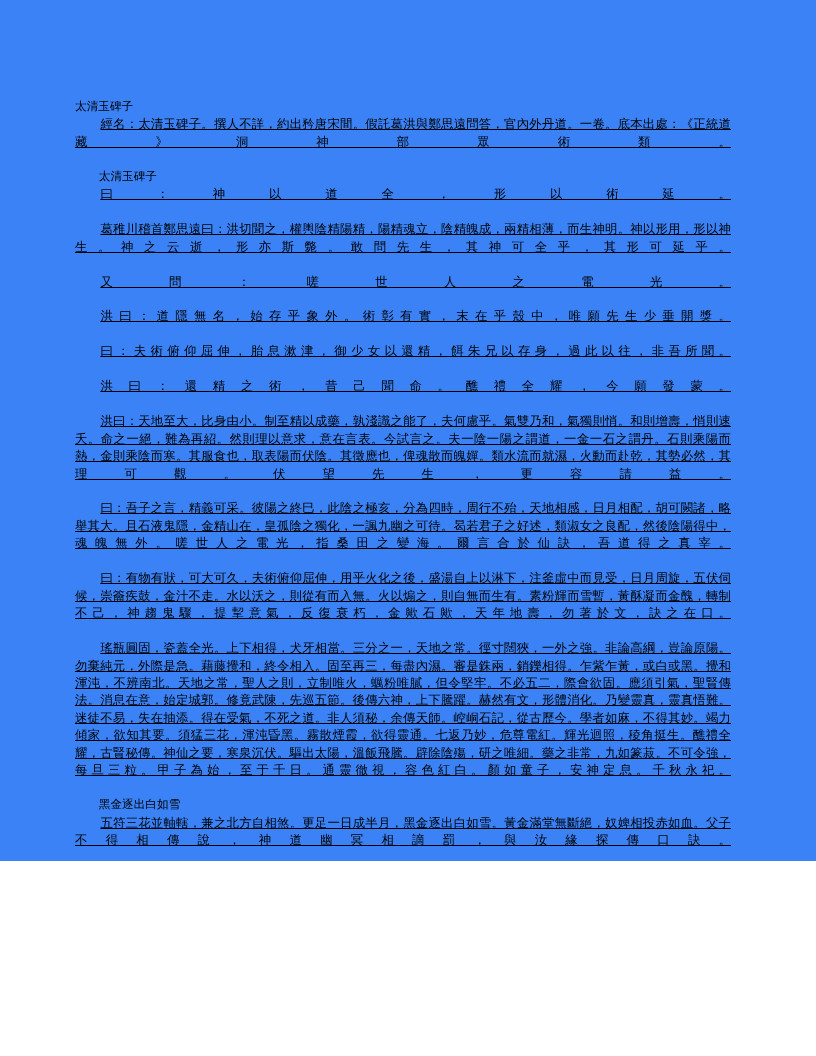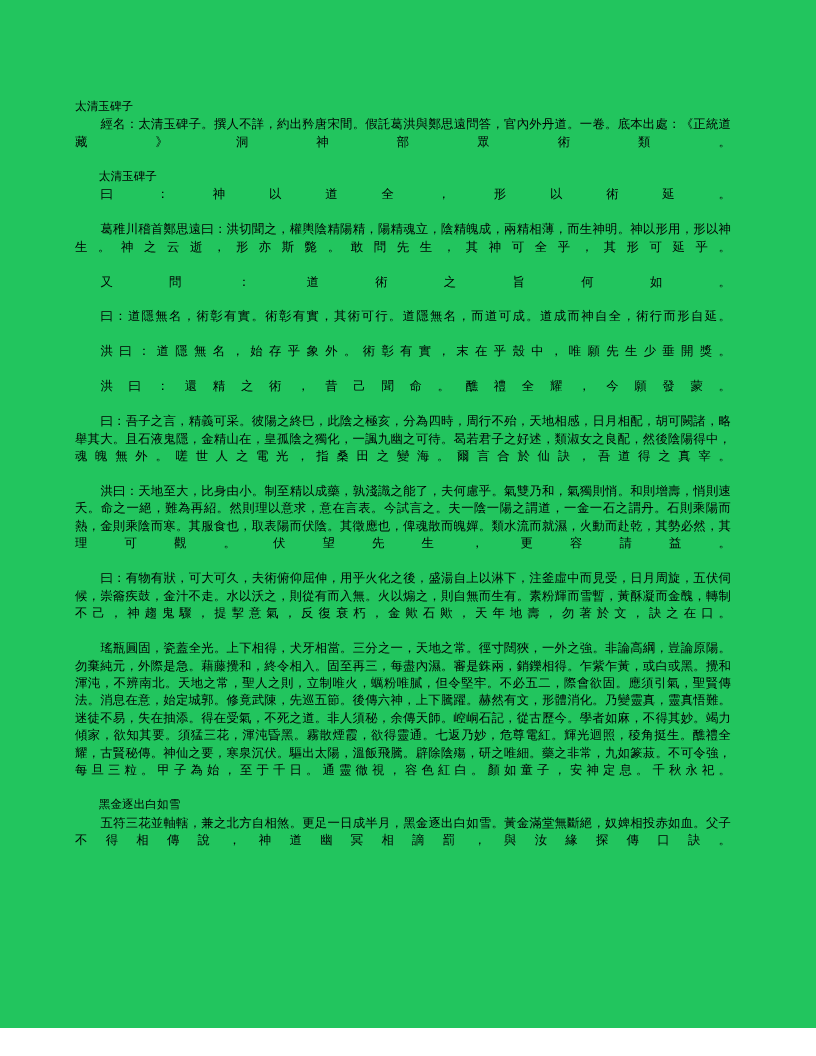--- a/index.html
+++ b/index.html
@@ -11,23 +11,23 @@
   body {
     width: 816px;
     height: 1056px;
     font-family: "DejaVu Serif", "Liberation Serif", serif;
     color: #000000;
     -webkit-font-smoothing: none;
   }
   .page {
     position: relative;
     width: 816px;
-    height: 1028px;
+    height: 861px;
     box-sizing: border-box;
-    background: #22c55e;
+    background: #3b82f6;
     overflow: hidden;
   }
   
   .textblock {
     position: absolute;
     left: 75px;
     top: 98px;
     width: 656px;
   }
   p {
@@ -48,20 +48,21 @@
   }
   p.head.flush {
     text-indent: 0;
   }
   p.head.indent {
     text-indent: 2.05em;
   }
   
   p.body {
     text-indent: 2.05em;
+    text-decoration: underline;
   }
   
   p::after {
     content: "";
     display: inline-block;
     width: 100%;
   }
   p.nostretch::after {
     display: none;
   }
@@ -69,24 +70,24 @@
 </head>
 <body style="background: rgb(255, 255, 255); color: rgb(0, 0, 0);">
 
 <div class="page">
   <div class="textblock" id="textblock">
       <p class="head flush nostretch">太清玉碑子</p>
       <p class="body">經名：太清玉碑子。撰人不詳，約出矜唐宋間。假託葛洪與鄭思遠問答，官內外丹道。一卷。底本出處：《正統道藏》洞神部眾術類。</p>
       <p class="head indent nostretch">太清玉碑子</p>
       <p class="body">曰：神以道全，形以術延。</p>
       <p class="body">葛稚川稽首鄭思遠曰：洪切聞之，權輿陰精陽精，陽精魂立，陰精魄成，兩精相薄，而生神明。神以形用，形以神生。神之云逝，形亦斯斃。敢問先生，其神可全乎，其形可延乎。</p>
-      <p class="body">又問：道術之旨何如。</p>
-      <p class="body">曰：道隱無名，術彰有實。術彰有實，其術可行。道隱無名，而道可成。道成而神自全，術行而形自延。</p>
+      <p class="body">又問：嗟世人之電光。</p>
       <p class="body">洪曰：道隱無名，始存乎象外。術彰有實，末在乎殼中，唯願先生少垂開獎。</p>
+      <p class="body">曰：夫術俯仰屈伸，胎息漱津，御少女以還精，餌朱兄以存身，過此以往，非吾所聞。</p>
       <p class="body">洪曰：還精之術，昔己聞命。醮禮全耀，今願發蒙。</p>
+      <p class="body">洪曰：天地至大，比身由小。制至精以成藥，孰淺識之能了，夫何慮乎。氣雙乃和，氣獨則悄。和則增壽，悄則速夭。命之一絕，難為再紹。然則理以意求，意在言表。今試言之。夫一陰一陽之謂道，一金一石之謂丹。石則乘陽而熱，金則乘陰而寒。其服食也，取表陽而伏陰。其徵應也，俾魂散而魄嬋。類水流而就濕，火動而赴乾，其勢必然，其理可觀。伏望先生，更容請益。</p>
       <p class="body">曰：吾子之言，精義可采。彼陽之終巳，此陰之極亥，分為四時，周行不殆，天地相感，日月相配，胡可闕諸，略舉其大。且石液鬼隱，金精山在，皇孤陰之獨化，一諷九幽之可待。曷若君子之好述，類淑女之良配，然後陰陽得中，魂魄無外。嗟世人之電光，指桑田之變海。爾言合於仙訣，吾道得之真宰。</p>
-      <p class="body">洪曰：天地至大，比身由小。制至精以成藥，孰淺識之能了，夫何慮乎。氣雙乃和，氣獨則悄。和則增壽，悄則速夭。命之一絕，難為再紹。然則理以意求，意在言表。今試言之。夫一陰一陽之謂道，一金一石之謂丹。石則乘陽而熱，金則乘陰而寒。其服食也，取表陽而伏陰。其徵應也，俾魂散而魄嬋。類水流而就濕，火動而赴乾，其勢必然，其理可觀。伏望先生，更容請益。</p>
       <p class="body">曰：有物有狀，可大可久，夫術俯仰屈伸，用乎火化之後，盛湯自上以淋下，注釜虛中而見受，日月周旋，五伏伺候，崇籥疾鼓，金汁不走。水以沃之，則從有而入無。火以煽之，則自無而生有。素粉輝而雪暫，黃酥凝而金醜，轉制不己，神趨鬼驟，提挈意氣，反復衰朽，金歟石歟，天年地壽，勿著於文，訣之在口。</p>
       <p class="body">瑤瓶圓固，瓷蓋全光。上下相得，犬牙相當。三分之一，天地之常。徑寸闊狹，一外之強。非論高綱，豈論原陽。勿棄純元，外際是急。藉藤攪和，終令相入。固至再三，每盡內濕。審是銖兩，銷鑠相得。乍紫乍黃，或白或黑。攪和渾沌，不辨南北。天地之常，聖人之則，立制唯火，蠣粉唯膩，但令堅牢。不必五二，際會欲固。應須引氣，聖賢傳法。消息在意，始定城郭。修竟武陳，先巡五節。後傳六神，上下騰躍。赫然有文，形體消化。乃變靈真，靈真悟難。迷徒不易，失在抽添。得在受氣，不死之道。非人須秘，余傳天師。崆峒石記，從古歷今。學者如麻，不得其妙。竭力傾家，欲知其要。須猛三花，渾沌昏黑。霧散煙霞，欲得靈通。七返乃妙，危尊電紅。輝光迴照，稜角挺生。醮禮全耀，古賢秘傳。神仙之要，寒泉沉伏。驅出太陽，溫飯飛騰。辟除陰殤，研之唯細。藥之非常，九如篆菽。不可令強，每旦三粒。甲子為始，至于千日。通靈徹視，容色紅白。顏如童子，安神定息。千秋永祀。</p>
       <p class="head indent nostretch">黑金逐出白如雪</p>
       <p class="body">五符三花並軸轄，兼之北方自相煞。更足一日成半月，黑金逐出白如雪。黃金滿堂無斷絕，奴婢相投赤如血。父子不得相傳說，神道幽冥相謫罰，與汝緣探傳口訣。</p>
     </div>
 </div>
 
 </body></html>

